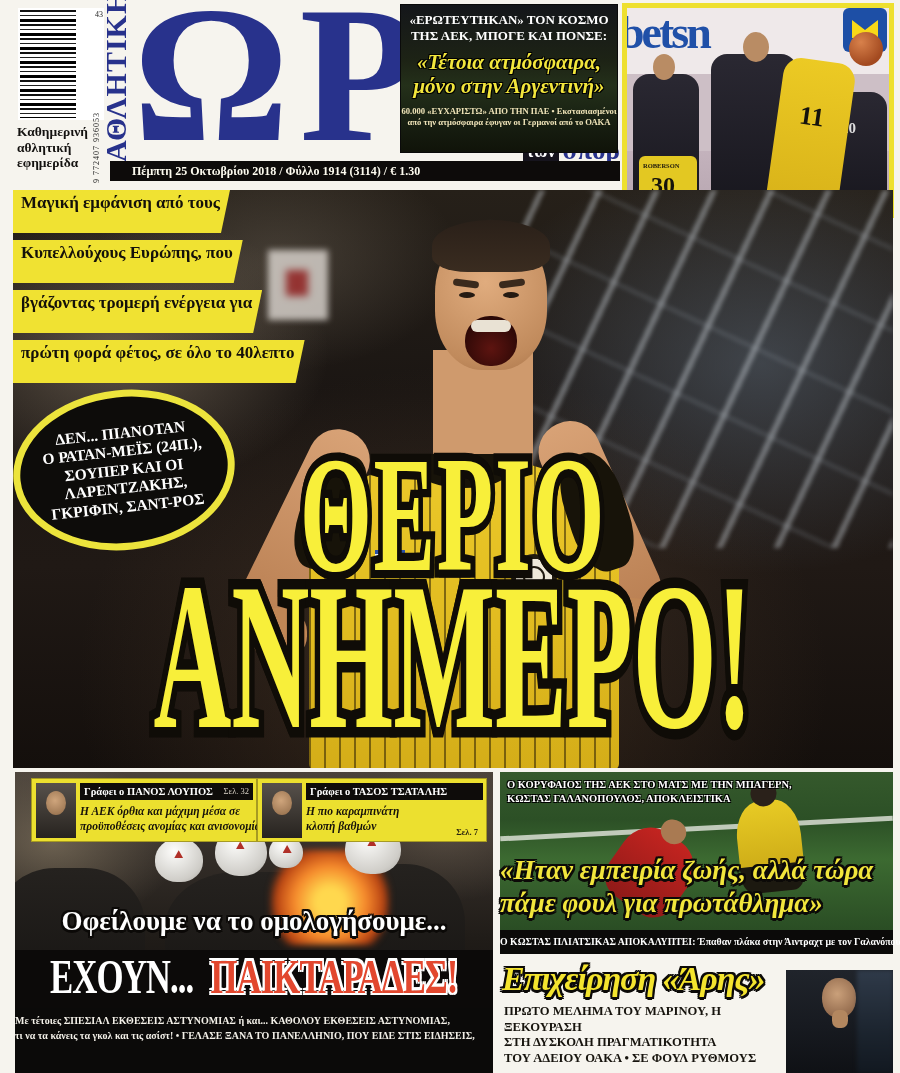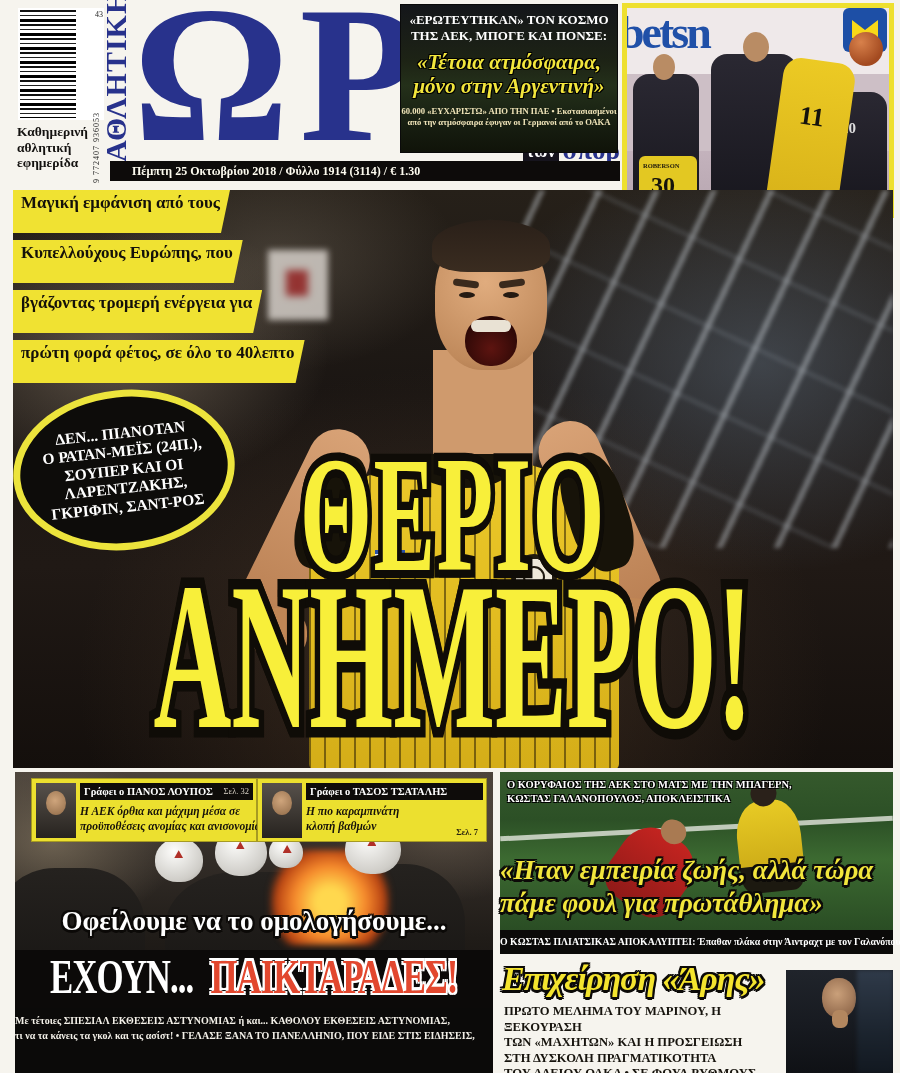--- a/index.html
+++ b/index.html
@@ -370,21 +370,20 @@
     </div>
     <div class="fp-caption">Ο ΚΩΣΤΑΣ ΠΛΙΑΤΣΙΚΑΣ ΑΠΟΚΑΛΥΠΤΕΙ: Έπαθαν πλάκα στην Άιντραχτ με τον Γαλανόπουλο!</div>
 
     <div class="aris">
       <div class="aris-headline ol-b2">Επιχείρηση «Άρης»</div>
       <div class="coach">
         <div class="coach-bg"></div>
       </div>
       <div class="aris-body">
         <div>ΠΡΩΤΟ ΜΕΛΗΜΑ ΤΟΥ ΜΑΡΙΝΟΥ, Η ΞΕΚΟΥΡΑΣΗ</div>
-        <div>ΤΩΝ «ΜΑΧΗΤΩΝ» ΚΑΙ Η ΠΡΟΣΓΕΙΩΣΗ</div>
         <div>ΣΤΗ ΔΥΣΚΟΛΗ ΠΡΑΓΜΑΤΙΚΟΤΗΤΑ</div>
         <div>ΤΟΥ ΑΔΕΙΟΥ ΟΑΚΑ • ΣΕ ΦΟΥΛ ΡΥΘΜΟΥΣ</div>
 
       </div>
     </div>
   </div>
 
 </div>
 
 </body></html>

